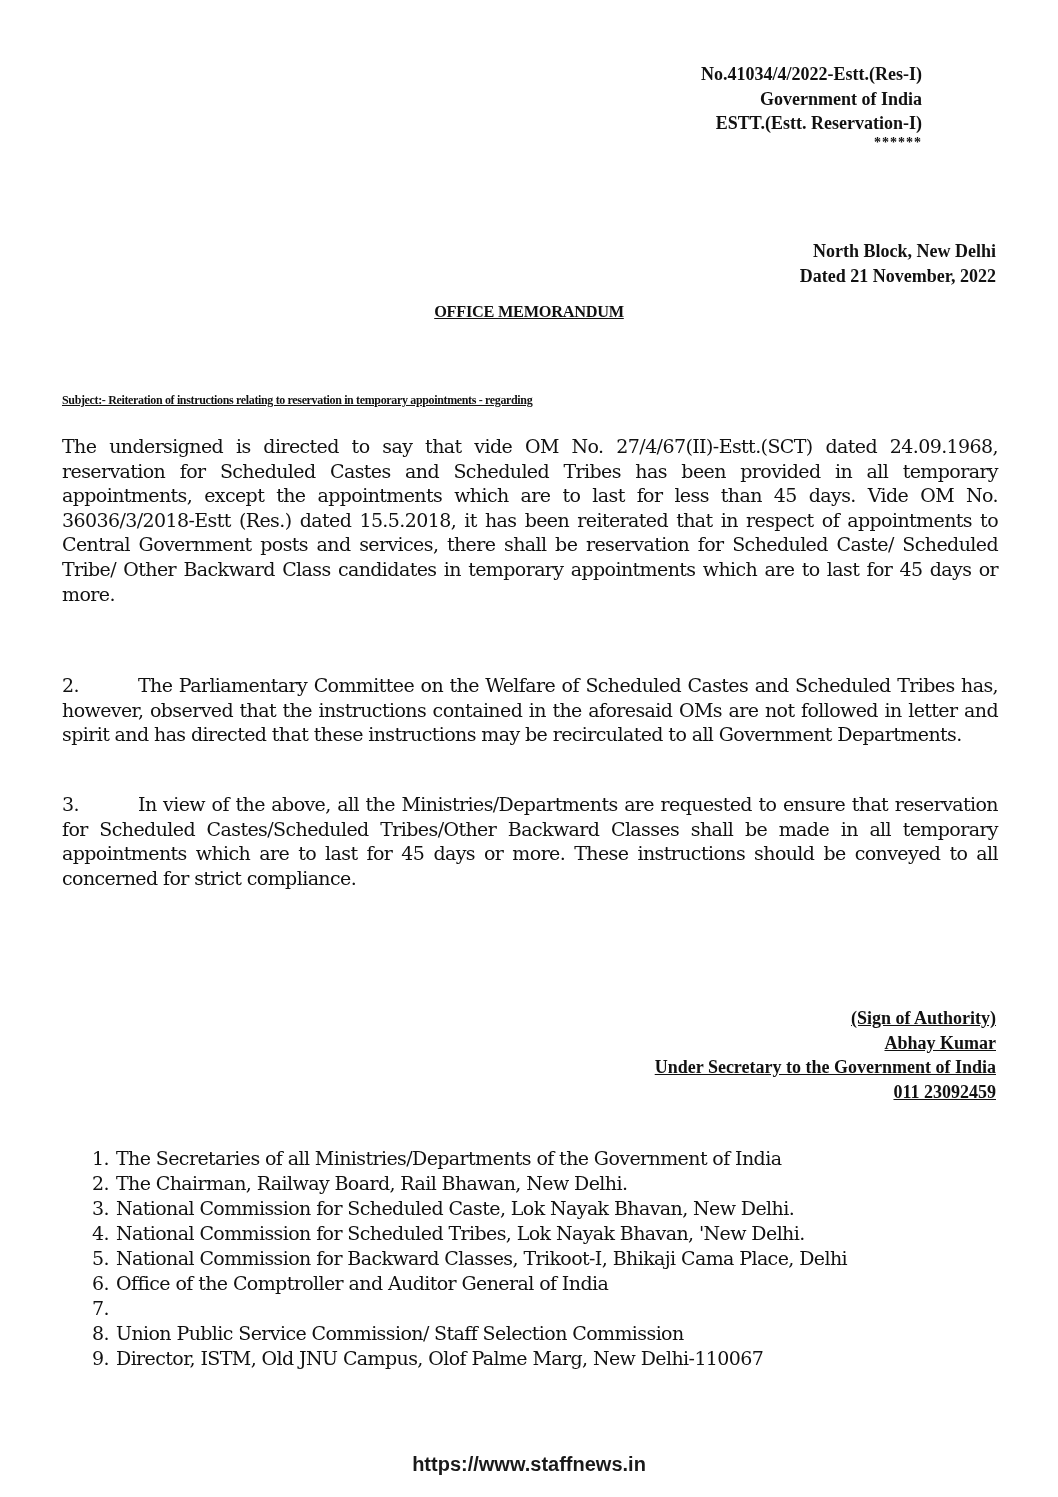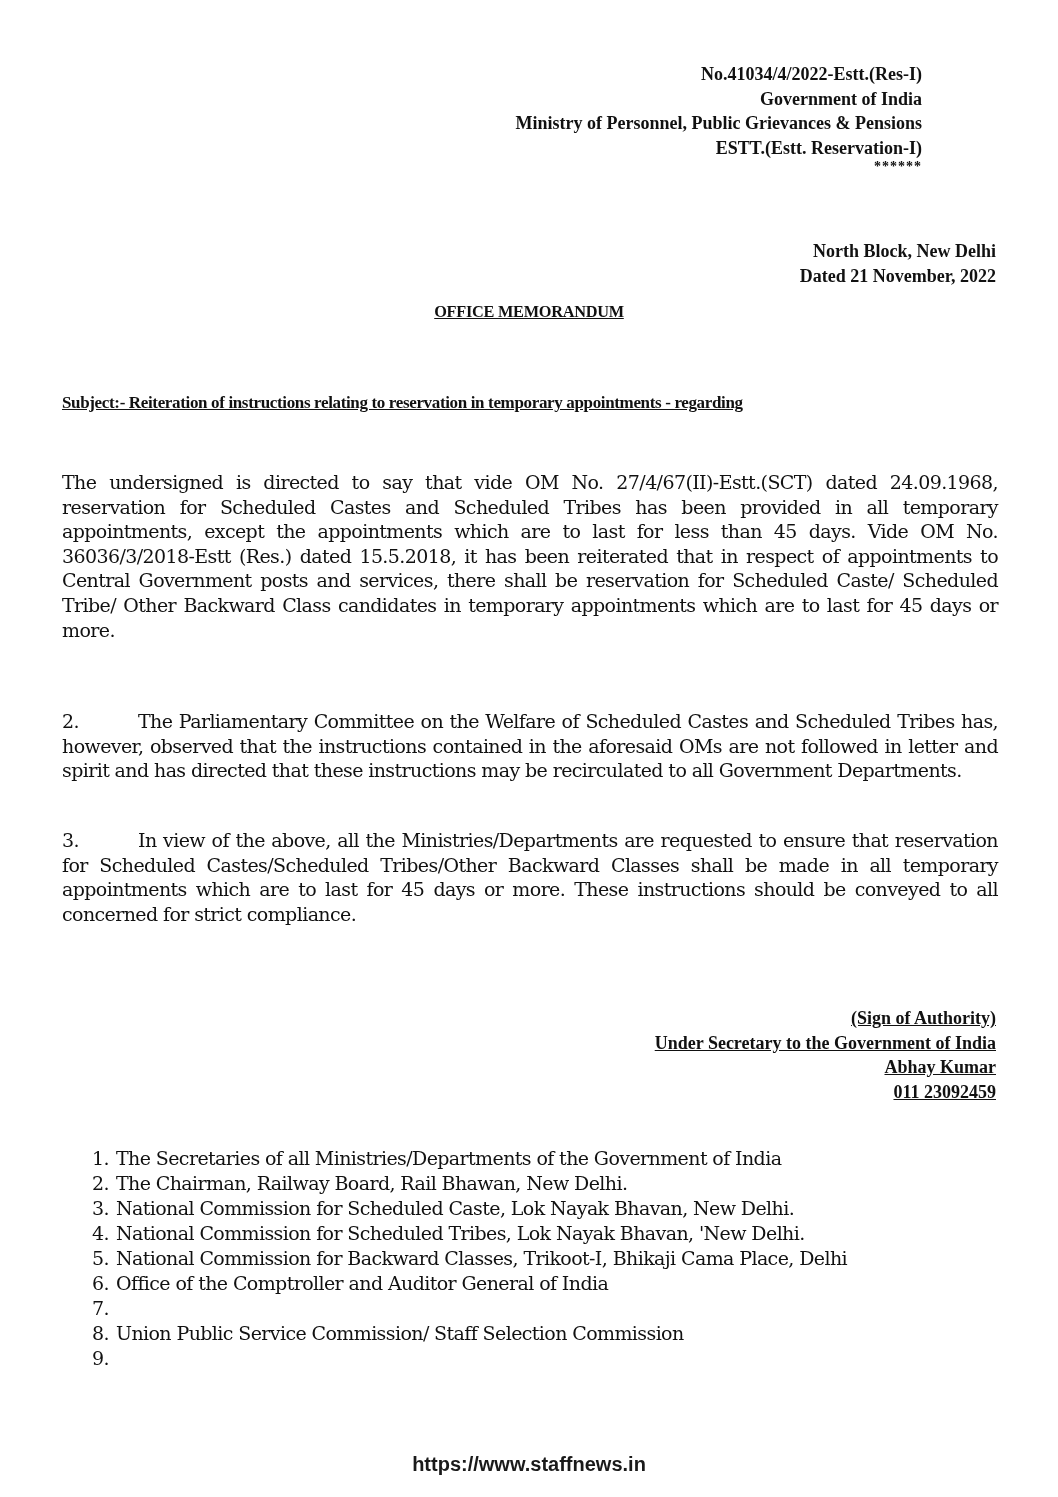--- a/index.html
+++ b/index.html
@@ -1,27 +1,27 @@
 <!DOCTYPE html>
 <html><head>
   <meta charset="utf-8">
   <style>
     html, body { margin: 0; padding: 0; background: #ffffff; }
     body { width: 1058px; height: 1497px; position: relative; overflow: hidden; color: #111; }
     .serif-b { font-family: "Liberation Serif", "DejaVu Serif", serif; font-weight: bold; }
-    .body-font { font-family: "DejaVu Serif", "Liberation Serif", serif; margin-top: 36px; }
+    .body-font { font-family: "DejaVu Serif", "Liberation Serif", serif; }
 
     .header { position: absolute; left: 0; width: 922px; top: 62px; text-align: right; font-size: 18px; line-height: 24.5px; }
     .header .stars { font-size: 14px; line-height: 14px; letter-spacing: 1px; }
 
     .place { position: absolute; right: 62px; top: 230px; text-align: right; font-size: 18px; line-height: 25px; margin-top: 9px; }
 
     .om-title { position: absolute; left: 0; width: 1058px; top: 302px; text-align: center; font-size: 17px; text-decoration: underline; letter-spacing: -0.3px; transform: scaleX(0.96); }
 
-    .subject { position: absolute; left: 62px; width: 936px; top: 393px; font-size: 17px; text-decoration: underline; white-space: nowrap; letter-spacing: -0.35px; }
+    .subject { position: absolute; left: 62px; width: 936px; top: 393px; font-size: 12px; text-decoration: underline; white-space: nowrap; letter-spacing: -0.35px; }
 
     .para { position: absolute; left: 62px; width: 936px; font-size: 19px; line-height: 24.6px; text-align: justify; letter-spacing: -0.6px; word-spacing: 0px; }
     .para .num { display: inline-block; width: 76px; }
     .p1 { top: 434px; }
     .p2 { top: 673px; }
     .p3 { top: 792px; }
 
     .sign { position: absolute; right: 62px; top: 1006px; text-align: right; font-size: 18px; line-height: 24.5px; text-decoration: underline; }
 
     .copy-list { position: absolute; left: 92px; width: 900px; top: 1146px; margin: 0; padding: 0; list-style: none; font-size: 19px; line-height: 25px; letter-spacing: -0.6px; }
@@ -30,21 +30,20 @@
     .copy-list .t { white-space: pre-line; }
 
     .footer { position: absolute; left: 0; width: 1058px; top: 1453px; text-align: center; font-family: "Liberation Sans", "DejaVu Sans", sans-serif; font-size: 20px; font-weight: bold; color: #1a1a1a; }
   </style>
 </head>
 <body>
 
 <div class="header serif-b">
   <div>No.41034/4/2022-Estt.(Res-I)</div>
   <div>Government of India</div>
-  <div>Ministry of Personnel, Public Grievances &amp; Pensions</div>
   <div>ESTT.(Estt. Reservation-I)</div>
   <div class="stars">******</div>
 </div>
 
 <div class="place serif-b">
   <div>North Block, New Delhi</div>
   <div>Dated 21 November, 2022</div>
 </div>
 
 <div class="om-title serif-b">OFFICE MEMORANDUM</div>
@@ -58,22 +57,22 @@
 <div class="para p2 body-font">
   <span class="num">2.</span><span>The Parliamentary Committee on the Welfare of Scheduled Castes and Scheduled Tribes has, however, observed that the instructions contained in the aforesaid OMs are not followed in letter and spirit and has directed that these instructions may be recirculated to all Government Departments.</span>
 </div>
 
 <div class="para p3 body-font">
   <span class="num">3.</span><span>In view of the above, all the Ministries/Departments are requested to ensure that reservation for Scheduled Castes/Scheduled Tribes/Other Backward Classes shall be made in all temporary appointments which are to last for 45 days or more. These instructions should be conveyed to all concerned for strict compliance.</span>
 </div>
 
 <div class="sign serif-b">
   <div>(Sign of Authority)</div>
+  <div>Abhay Kumar</div>
   <div>Under Secretary to the Government of India</div>
-  <div>Abhay Kumar</div>
   <div>011 23092459</div>
 </div>
 
 <ul class="copy-list body-font">
   <li>
       <span class="n">1.</span>
       <span class="t">The Secretaries of all Ministries/Departments of the Government of India</span>
     </li>
   <li>
       <span class="n">2.</span>
@@ -97,16 +96,17 @@
     </li>
   <li>
       <span class="n">7.</span>
     </li>
   <li>
       <span class="n">8.</span>
       <span class="t">Union Public Service Commission/ Staff Selection Commission</span>
     </li>
   <li>
       <span class="n">9.</span>
+      <span class="t">Director, ISTM, Old JNU Campus, Olof Palme Marg, New Delhi-110067</span>
     </li>
 </ul>
 
 <div class="footer">https://www.staffnews.in</div>
 
 </body></html>

